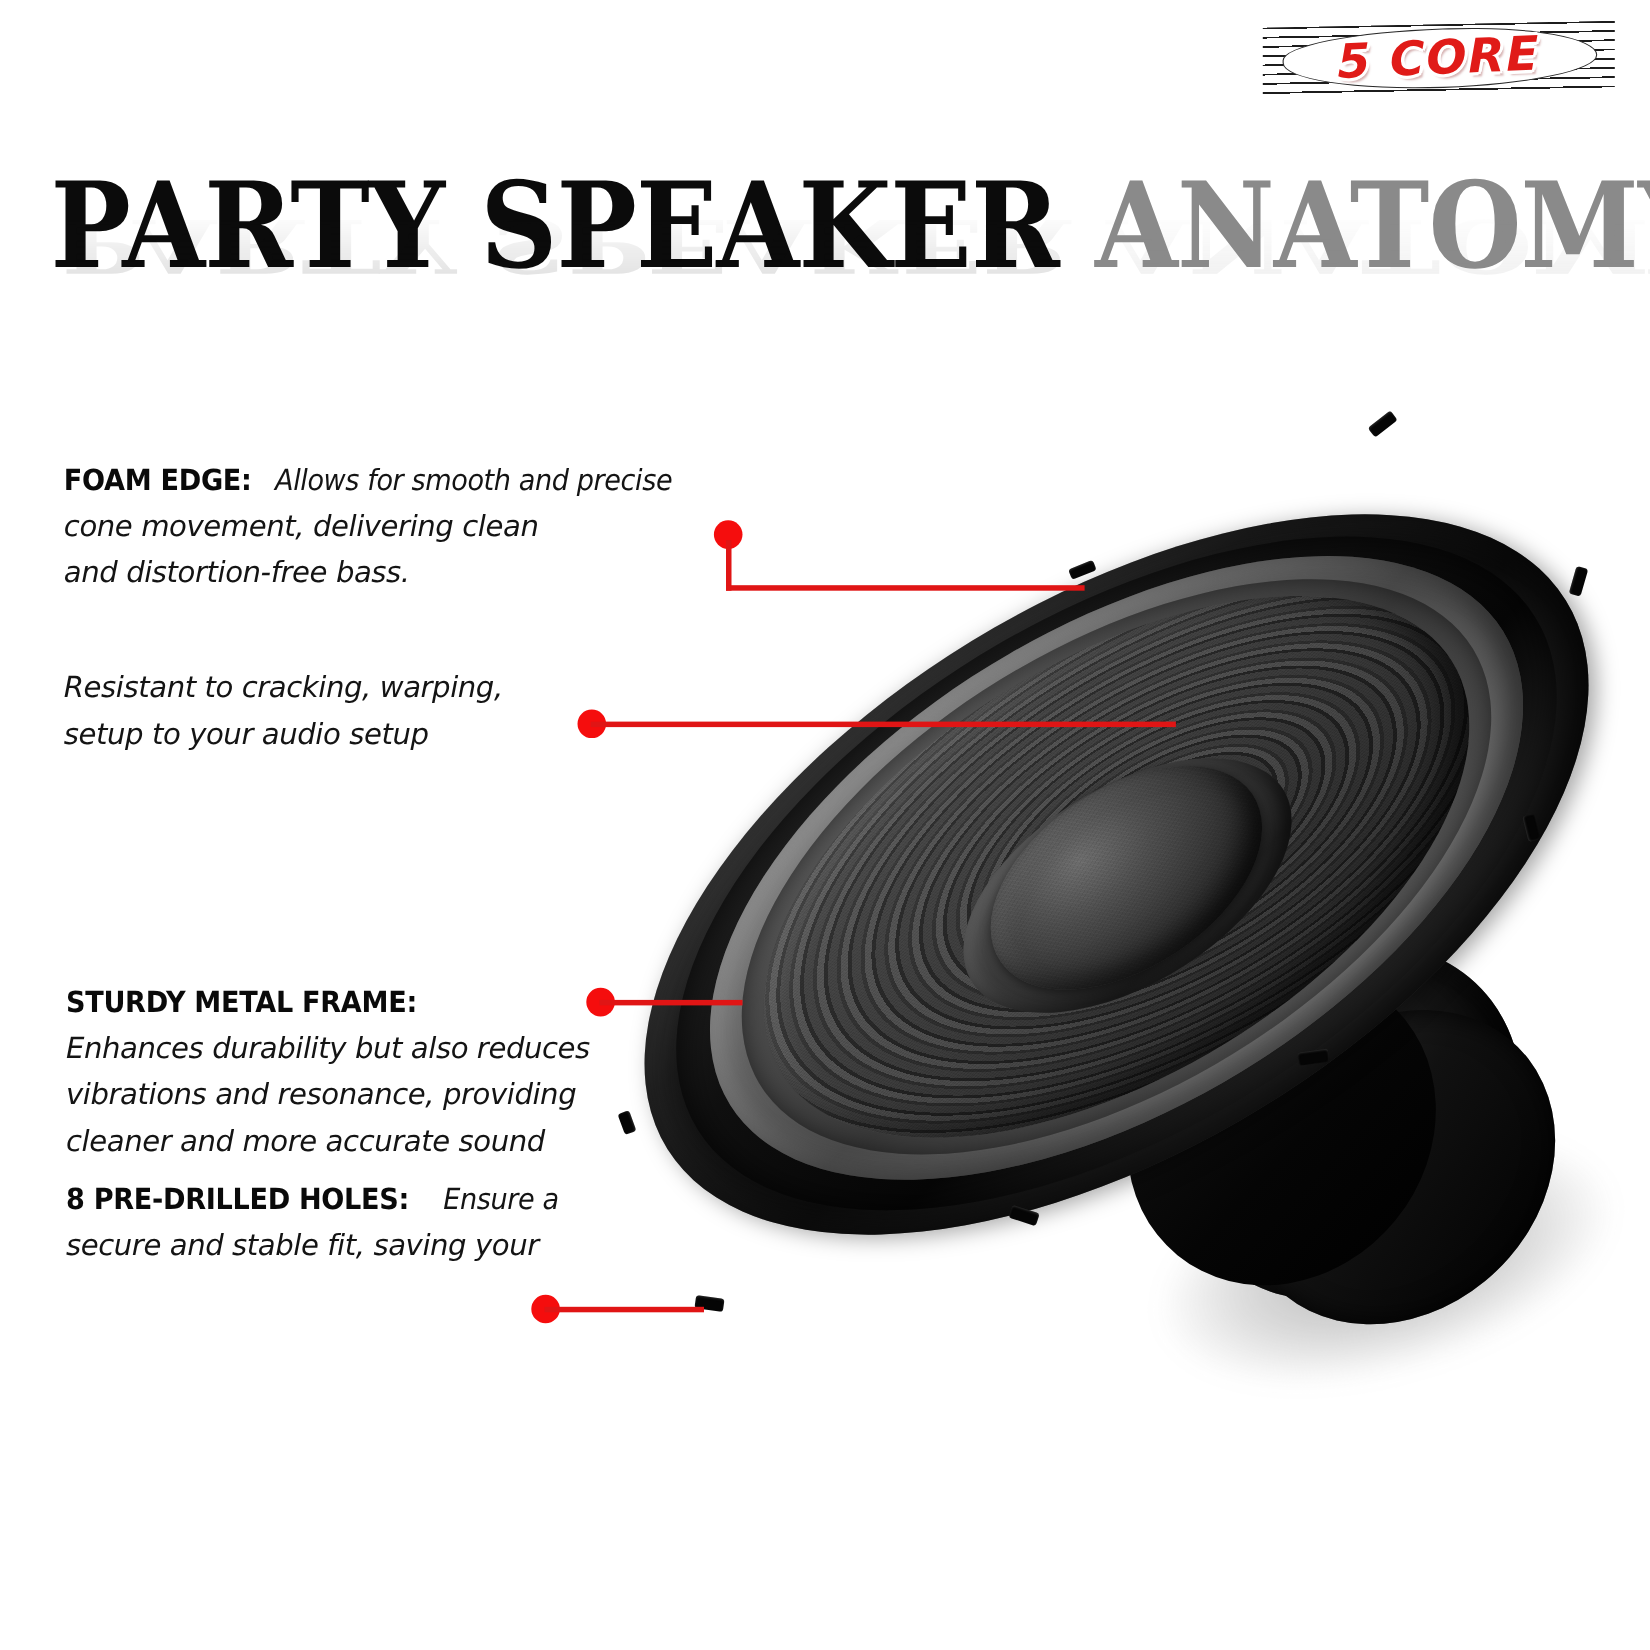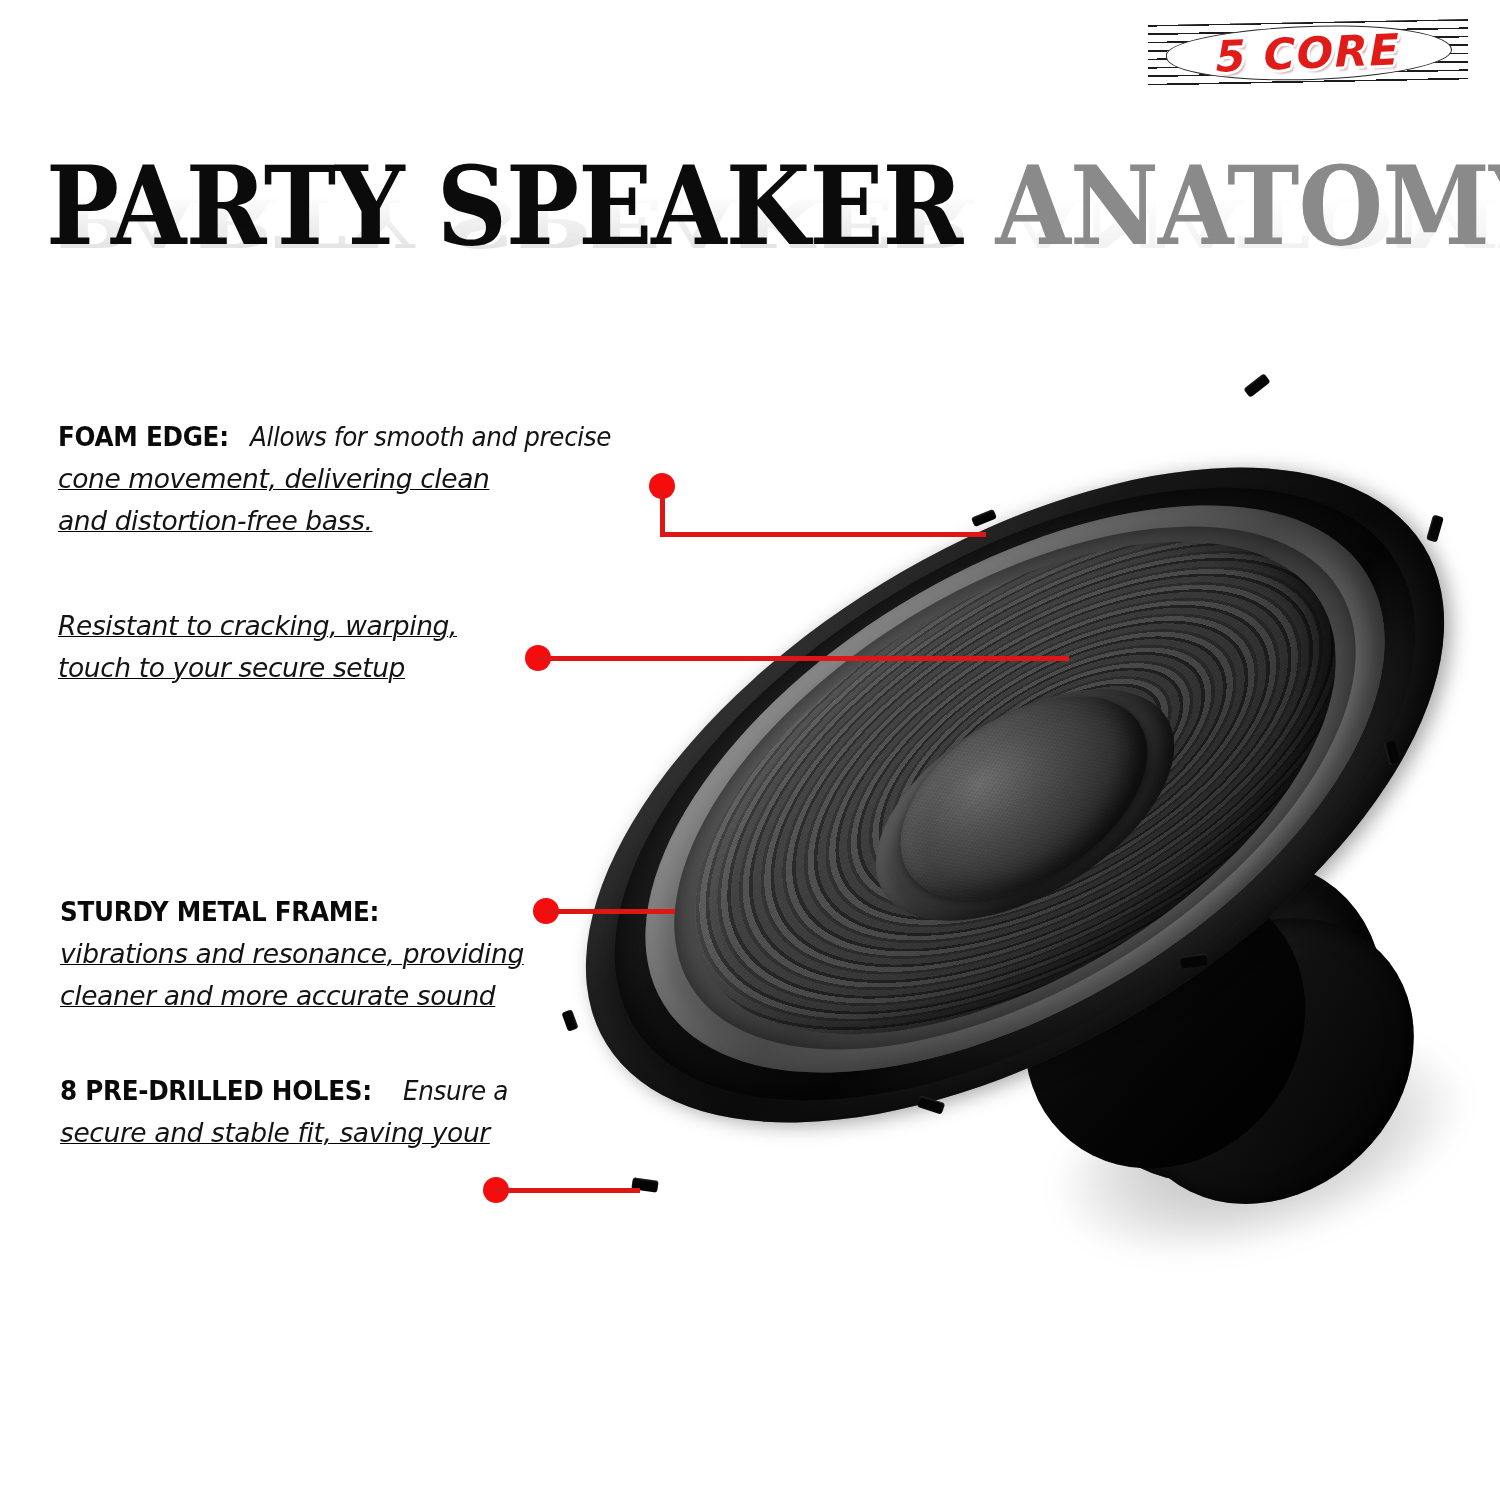--- a/index.html
+++ b/index.html
@@ -70,21 +70,21 @@
     position:absolute; left:10px; top:104px;
     transform:scaleX(0.90) scaleY(-0.62);
     transform-origin:left top;
     opacity:.13;
     filter:blur(0.4px);
     -webkit-mask-image:linear-gradient(to top, rgba(0,0,0,0) 5%, rgba(0,0,0,.9) 95%);
             mask-image:linear-gradient(to top, rgba(0,0,0,0) 5%, rgba(0,0,0,.9) 95%);
   }
 
   
-  .callout{ position:absolute;text-decoration:underline; }
+  .callout{ position:absolute; }
   .callout .c-label{
     font-family:"DejaVu Sans", sans-serif;
     font-weight:bold;
     font-size:26.5px;
     color:#0a0a0a;
     letter-spacing:-0.3px;
     transform:scaleX(0.93);
     transform-origin:left center;
     display:inline-block;
   }
@@ -380,27 +380,30 @@
   <p>
     <span class="c-body">and distortion-free bass.</span>
   </p>
 </div>
 
 <div class="callout" style="left:58px; top:607px; width:540px;">
   <p>
     <span class="c-body">Resistant to cracking, warping,</span>
   </p>
   <p>
-    <span class="c-body">touch to your secure setup</span>
+    <span class="c-body">setup to your audio setup</span>
   </p>
 </div>
 
 <div class="callout" style="left:60px; top:893px; width:545px;">
   <p>
     <span class="c-label">STURDY METAL FRAME:</span>
+  </p>
+  <p>
+    <span class="c-body">Enhances durability but also reduces</span>
   </p>
   <p>
     <span class="c-body">vibrations and resonance, providing</span>
   </p>
   <p>
     <span class="c-body">cleaner and more accurate sound</span>
   </p>
 </div>
 
 <div class="callout" style="left:60px; top:1072px; width:540px;">

